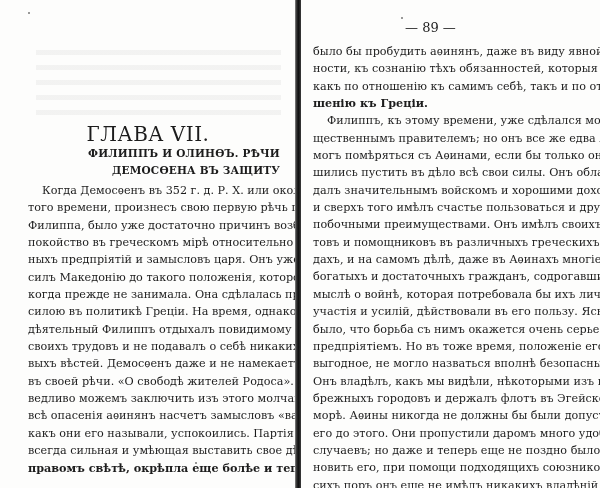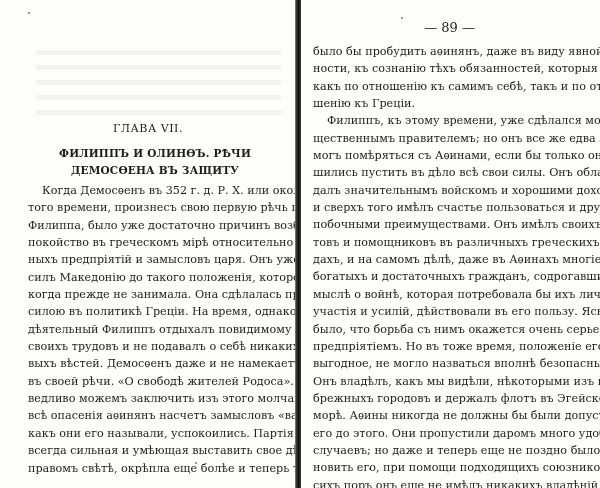--- a/index.html
+++ b/index.html
@@ -19,37 +19,37 @@
   .gutter {
     position:absolute; left:295px; top:0; width:6px; height:488px;
     background:linear-gradient(to right,#8a8a8a 0,#2a2a2a 30%,#111 60%,#3c3c3c 100%);
   }
   .ghost {
     position:absolute; left:36px; top:40px; width:245px; height:75px;
     background:repeating-linear-gradient(to bottom, rgba(0,0,0,0) 0, rgba(0,0,0,0) 10px, rgba(120,120,120,0.08) 10px, rgba(120,120,120,0.08) 15px);
   }
   .chapter-title {
     position:absolute; left:0; width:296px; top:122px;
-    text-align:center; font-size:11px; letter-spacing:0.5px; font-weight:normal;
+    text-align:center; font-size:20px; letter-spacing:0.5px; font-weight:normal;
   }
   .subtitle {
     position:absolute; left:30px; width:250px; top:145px;
-    text-align:center; font-size:10.5px; line-height:17px; font-weight:bold;
+    text-align:right; font-size:10.5px; line-height:17px; font-weight:bold;
     letter-spacing:0.2px;
   }
   .text-block {
     position:absolute; font-size:11.2px; line-height:17.35px;
   }
   #left-text { left:28px; top:182px; width:256px; }
   #right-text { left:313px; top:43px; width:256px; }
   .line { display:block; white-space:nowrap; text-align:justify; text-align-last:justify; height:17.35px; }
-  .line.last { text-align-last:left; }
+  .line.last { text-align-last:left;font-weight:bold; }
   .indent { padding-left:14px; }
   .page-number {
-    position:absolute; left:405px; top:20px; width:70px; text-align:right; font-size:13px;
+    position:absolute; left:405px; top:20px; width:70px; text-align:left; font-size:13px;
   }
   .speck { position:absolute; width:2px; height:2px; background:#777; border-radius:1px; }
 </style>
 </head>
 <body>
 
 <div id="left-page" class="page">
   <div class="ghost"></div>
   <div class="chapter-title">ГЛАВА VII.</div>
   <div class="subtitle">

